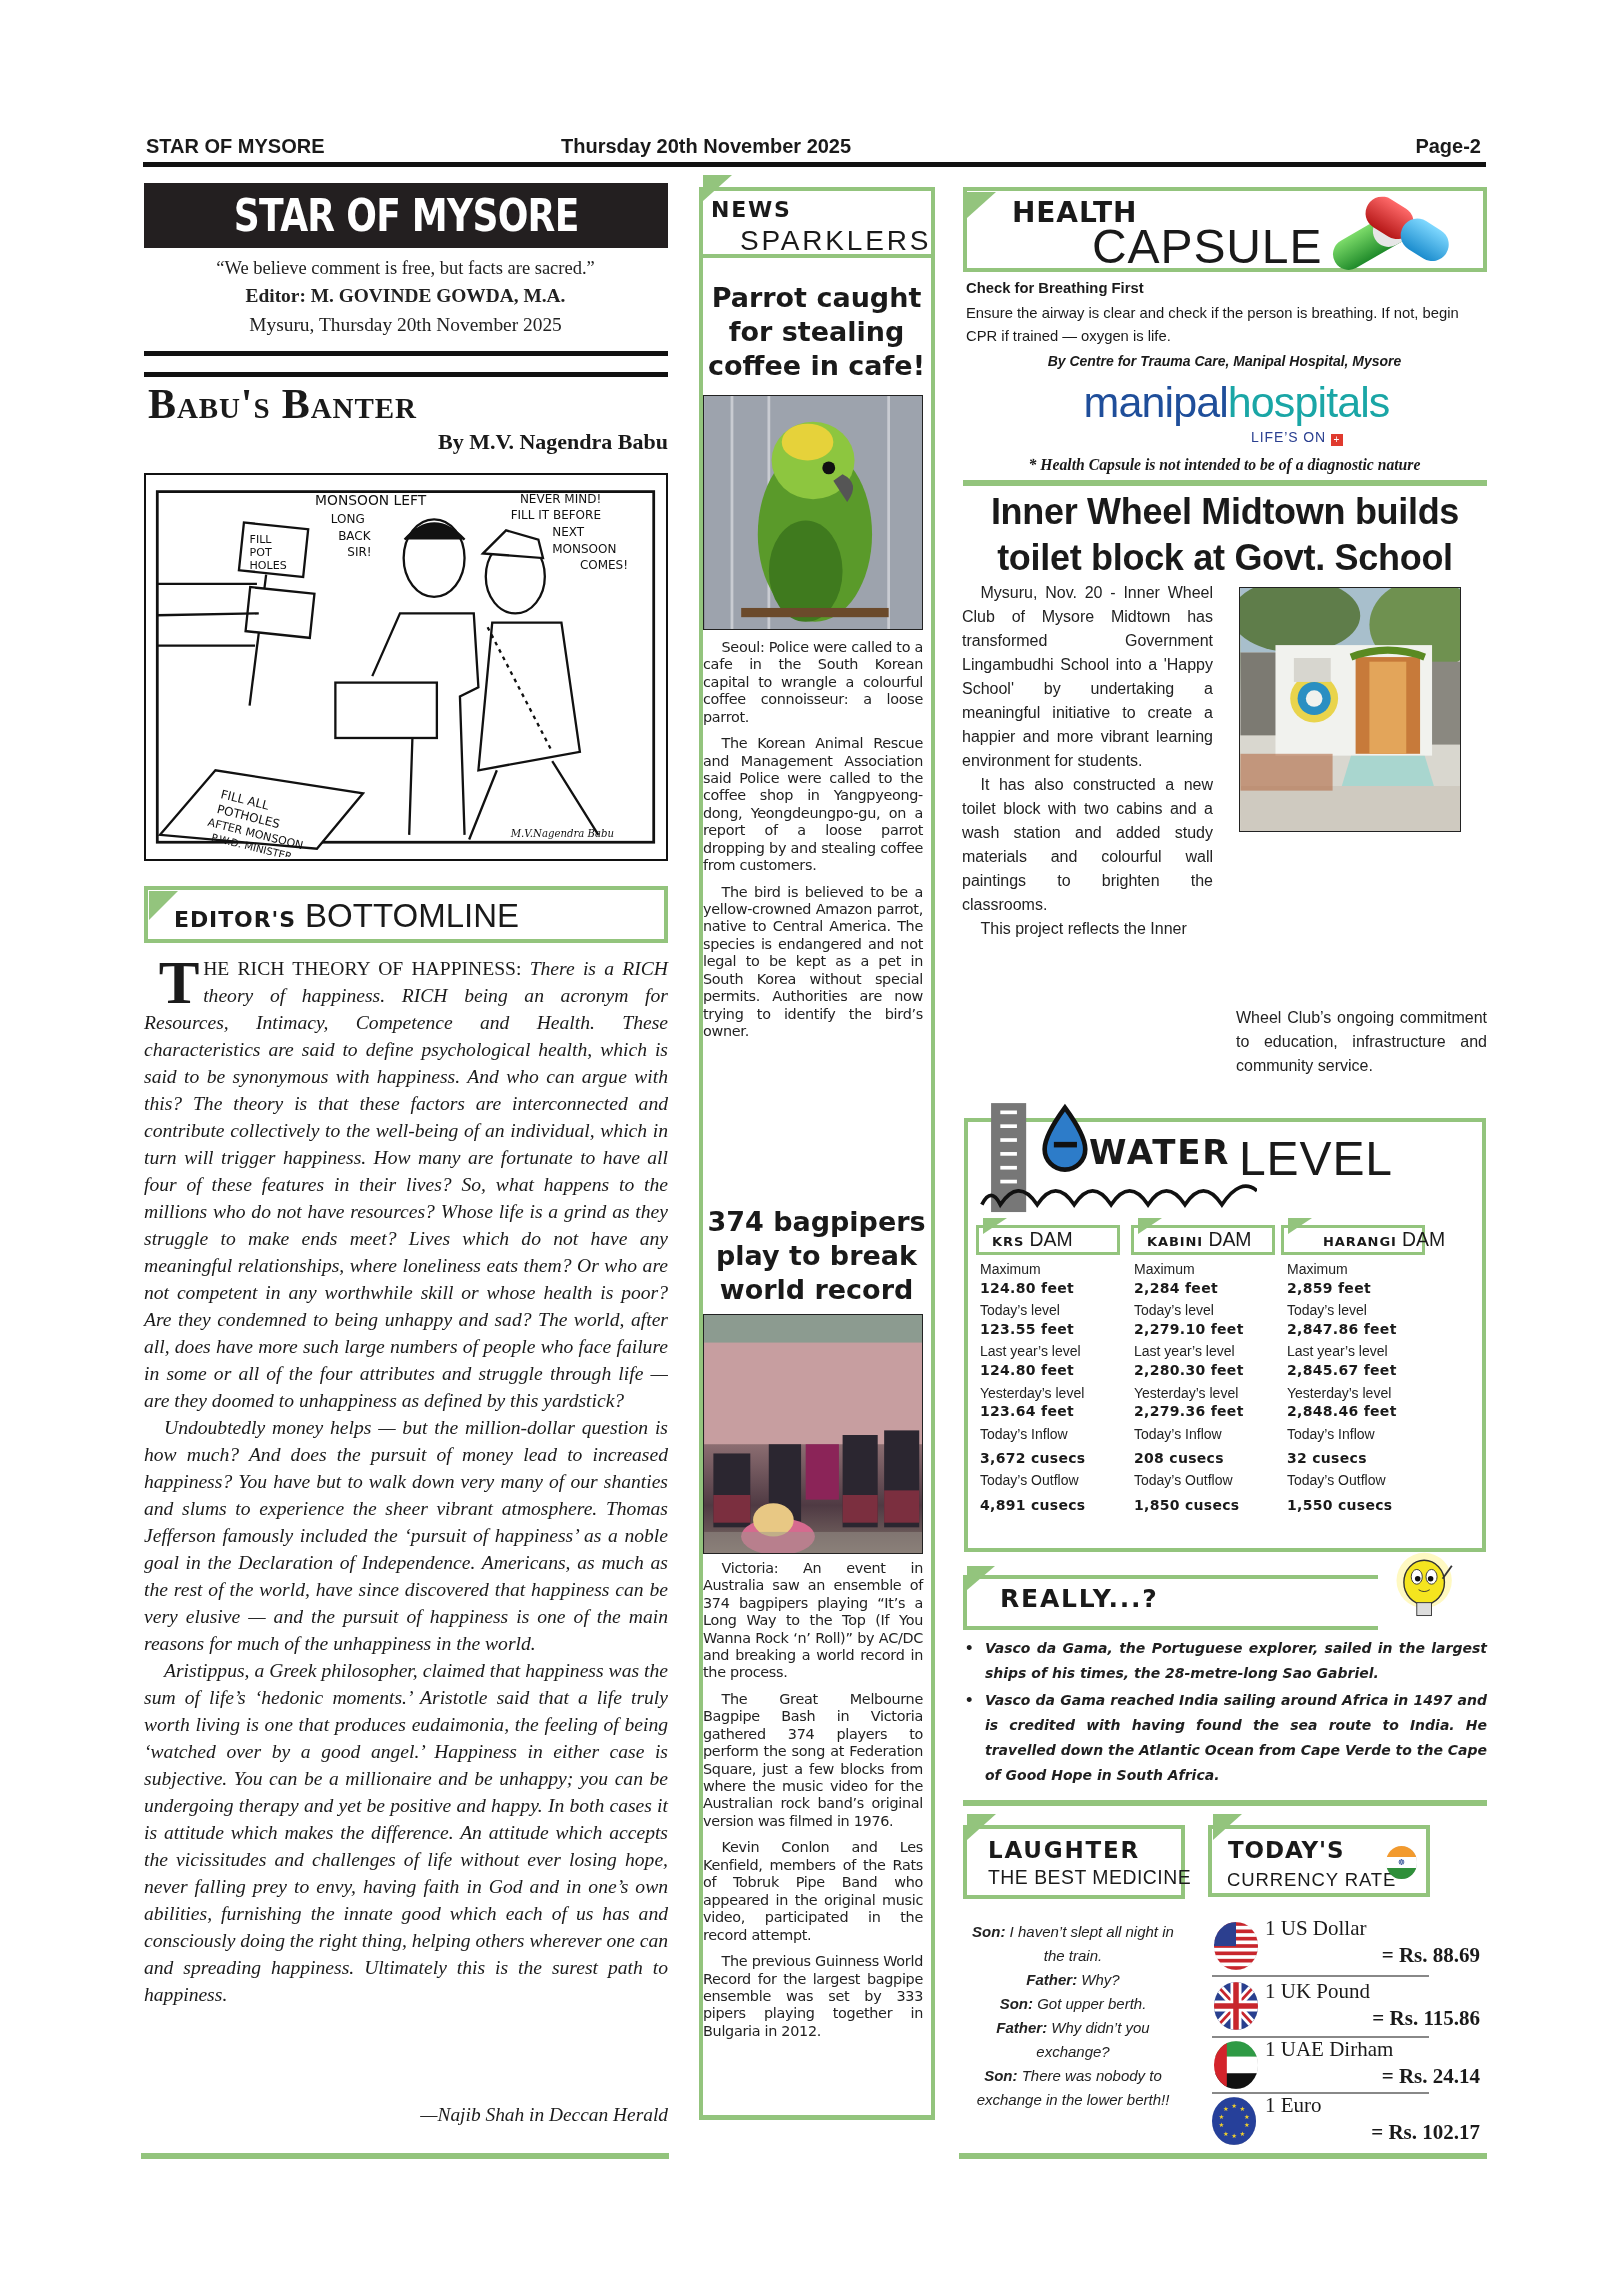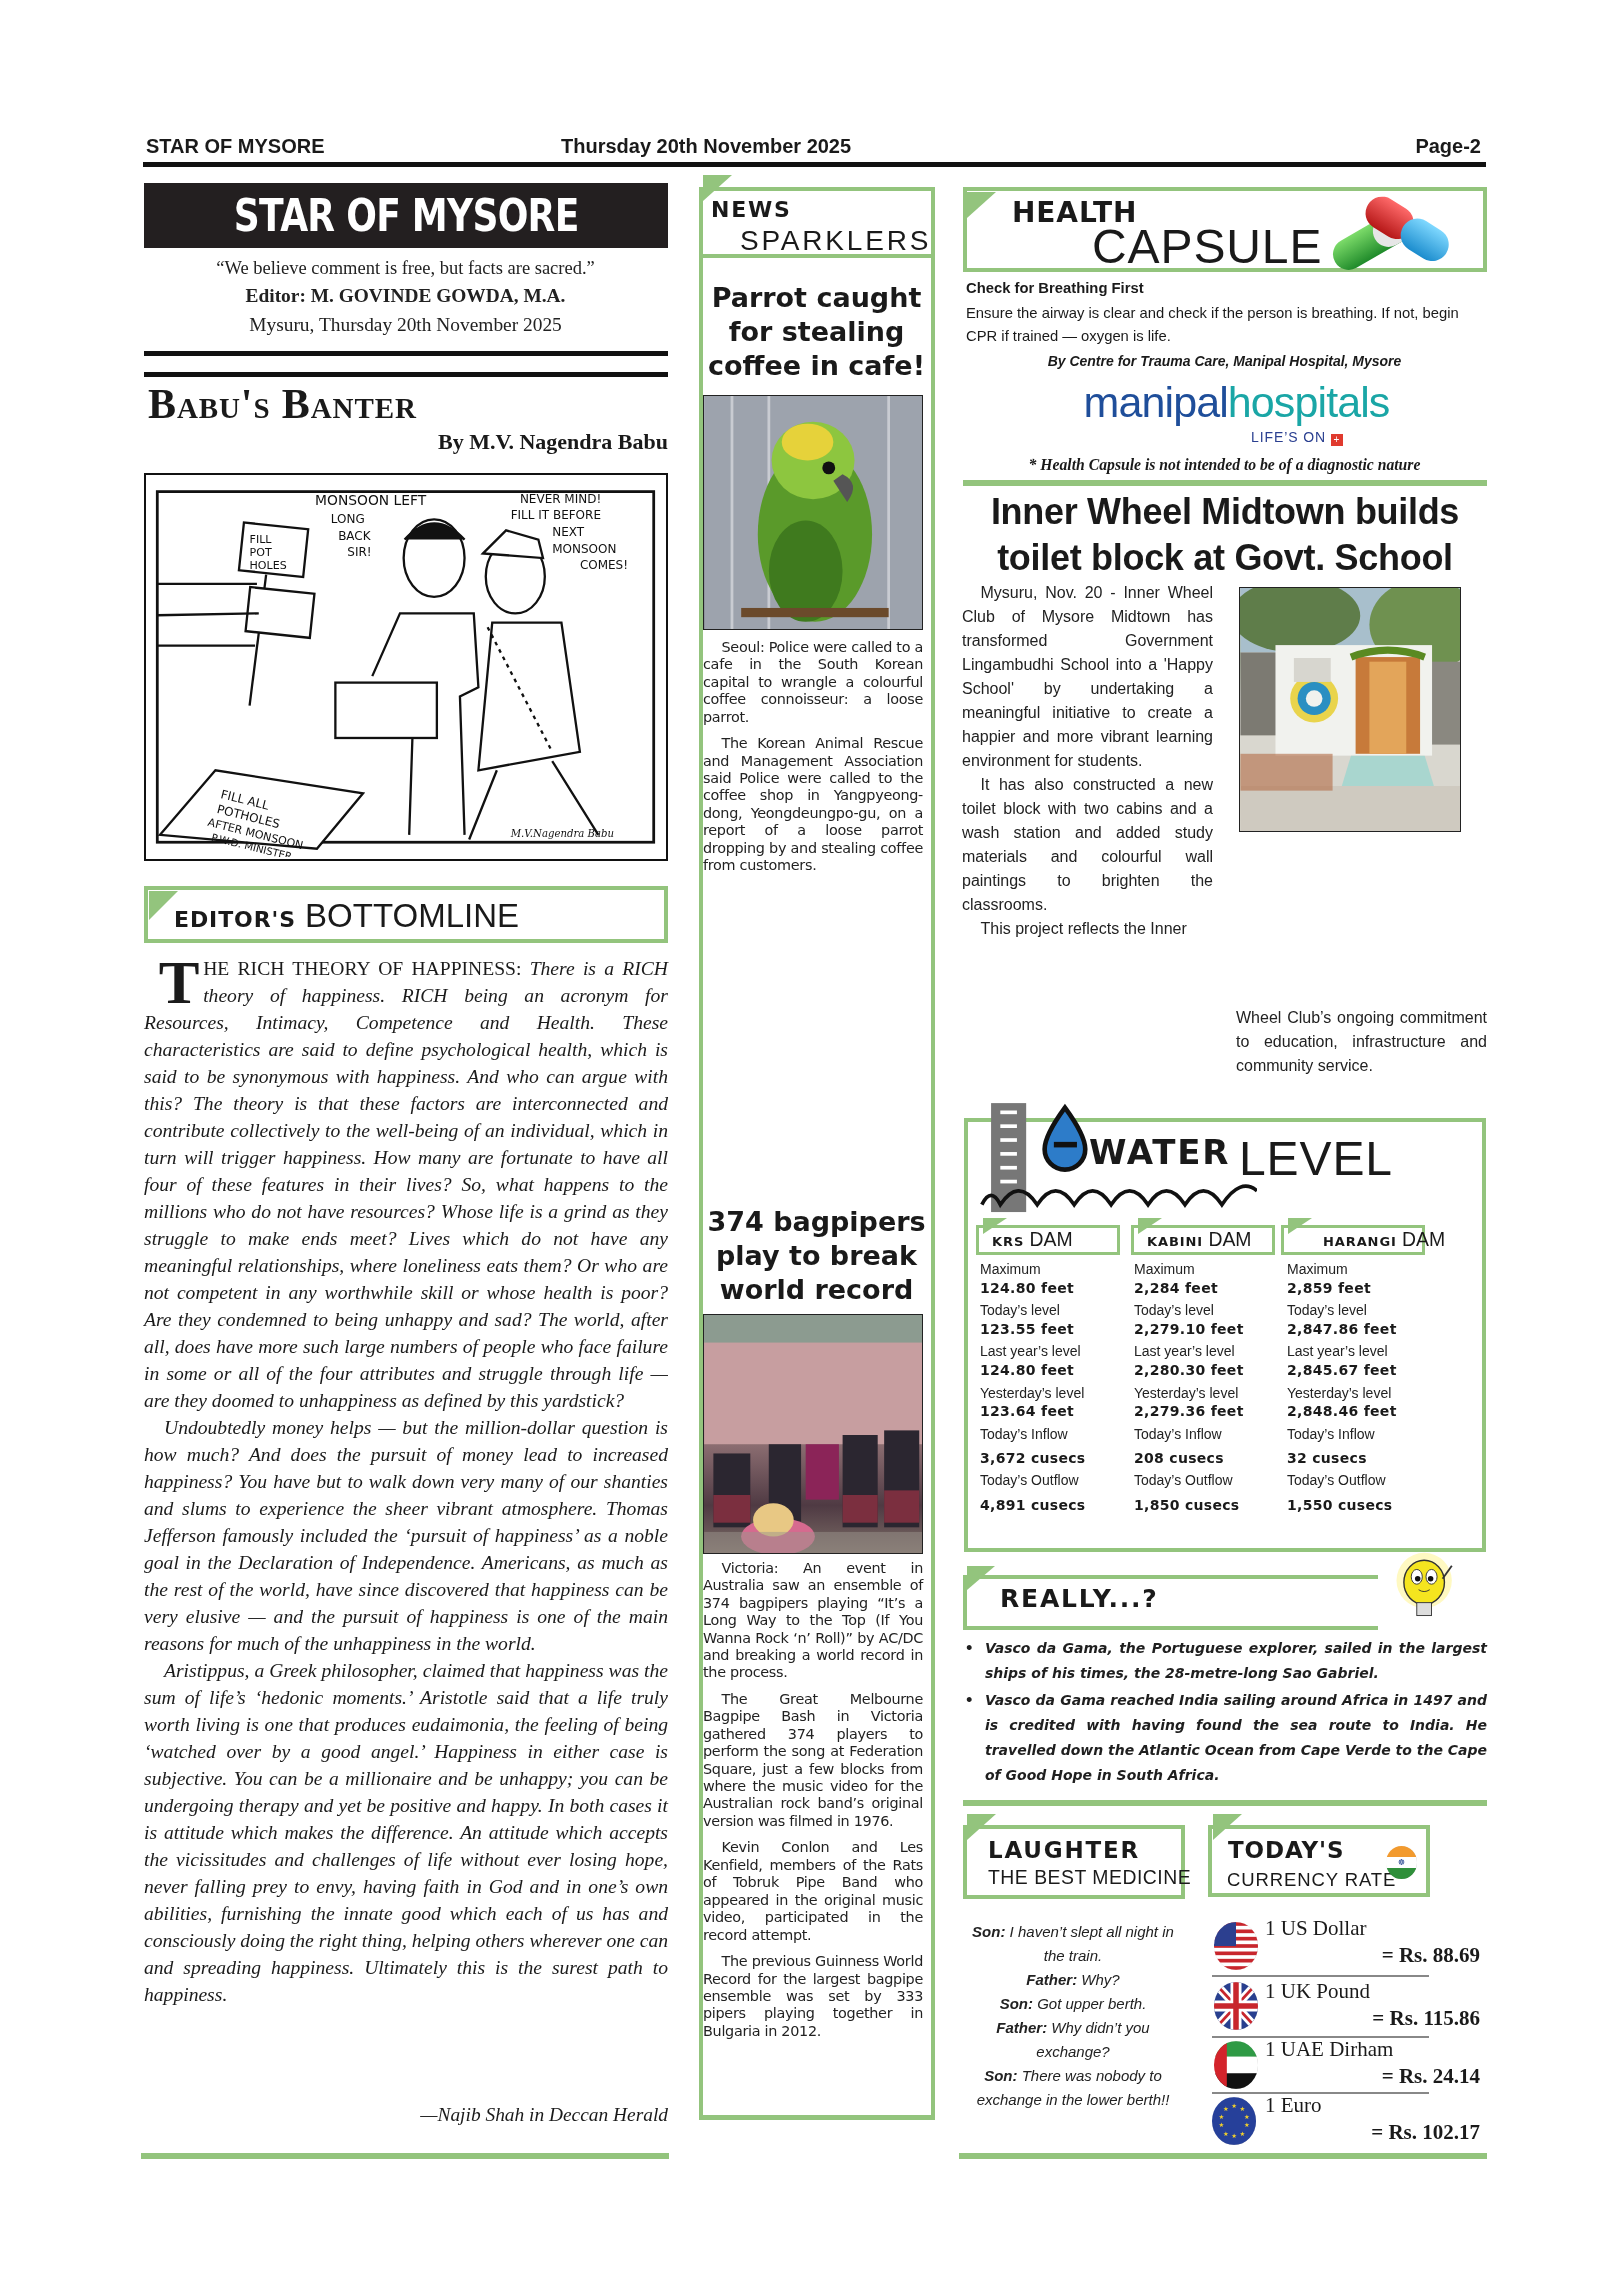--- a/index.html
+++ b/index.html
@@ -208,20 +208,21 @@
     <ellipse cx="112" cy="50" rx="28" ry="20" fill="#e6d23a"></ellipse>
     <circle cx="135" cy="78" r="7" fill="#111"></circle>
     <path d="M150 85 Q170 95 155 115 Q145 100 140 92 Z" fill="#555"></path>
     <ellipse cx="110" cy="190" rx="40" ry="55" fill="#3f7a1e"></ellipse>
     <rect x="40" y="230" width="160" height="10" fill="#6b4a2b"></rect>
   </svg>
 </div>
 <div class="abs ns-text" id="ns-t1">
   <p>Seoul: Police were called to a cafe in the South Korean capital to wrangle a colourful coffee connoisseur: a loose parrot.</p>
   <p>The Korean Animal Rescue and Management Association said Police were called to the coffee shop in Yangpyeong-dong, Yeongdeungpo-gu, on a report of a loose parrot dropping by and stealing coffee from customers.</p>
+  <p style="margin-bottom:0">The bird is believed to be a yellow-crowned Amazon parrot, native to Central America. The species is endangered and not legal to be kept as a pet in South Korea without special permits. Authorities are now trying to identify the bird’s owner.</p>
 </div>
 
 <div class="abs ns-head" id="ns-h2">374 bagpipers play to break world record</div>
 <div class="abs photo" id="pipers-photo">
   <svg width="220" height="240" viewBox="0 0 238 260">
     <rect width="238" height="30" fill="#8c9b90"></rect>
     <rect y="30" width="238" height="110" fill="#c79ea0"></rect>
     <g fill="#2b2630">
       <rect x="10" y="150" width="40" height="80"></rect>
         <rect x="70" y="140" width="35" height="90"></rect>

